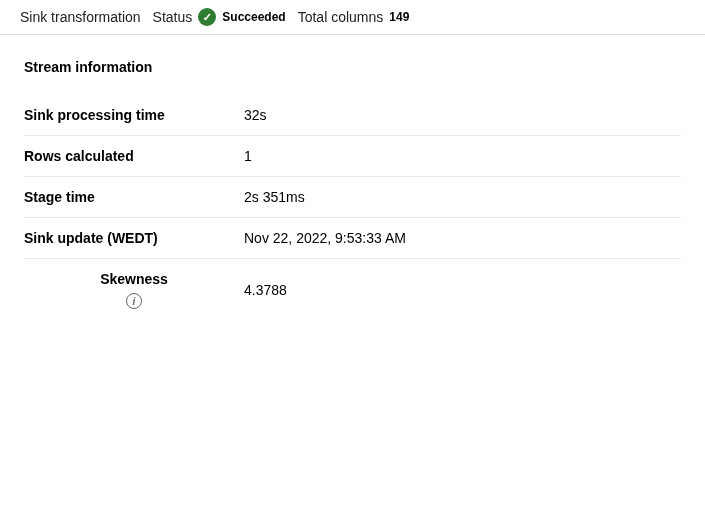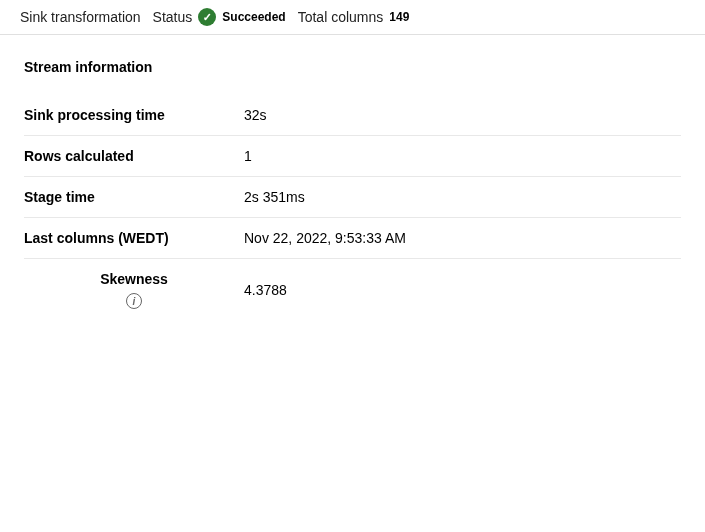--- a/index.html
+++ b/index.html
@@ -153,21 +153,21 @@
         </tr>
         <tr>
           <td class="info-key"><span>Rows calculated</span></td>
           <td class="info-value">1</td>
         </tr>
         <tr>
           <td class="info-key"><span>Stage time</span></td>
           <td class="info-value">2s 351ms</td>
         </tr>
         <tr>
-          <td class="info-key"><span>Last columns (WEDT)</span></td>
+          <td class="info-key"><span>Sink update (WEDT)</span></td>
           <td class="info-value">Nov 22, 2022, 9:53:33 AM</td>
         </tr>
         <tr>
           <td class="info-key">
             <div class="info-key-with-icon">
               <span>Skewness</span>
               <span class="info-icon">i</span>
             </div>
           </td>
           <td class="info-value">4.3788</td>

